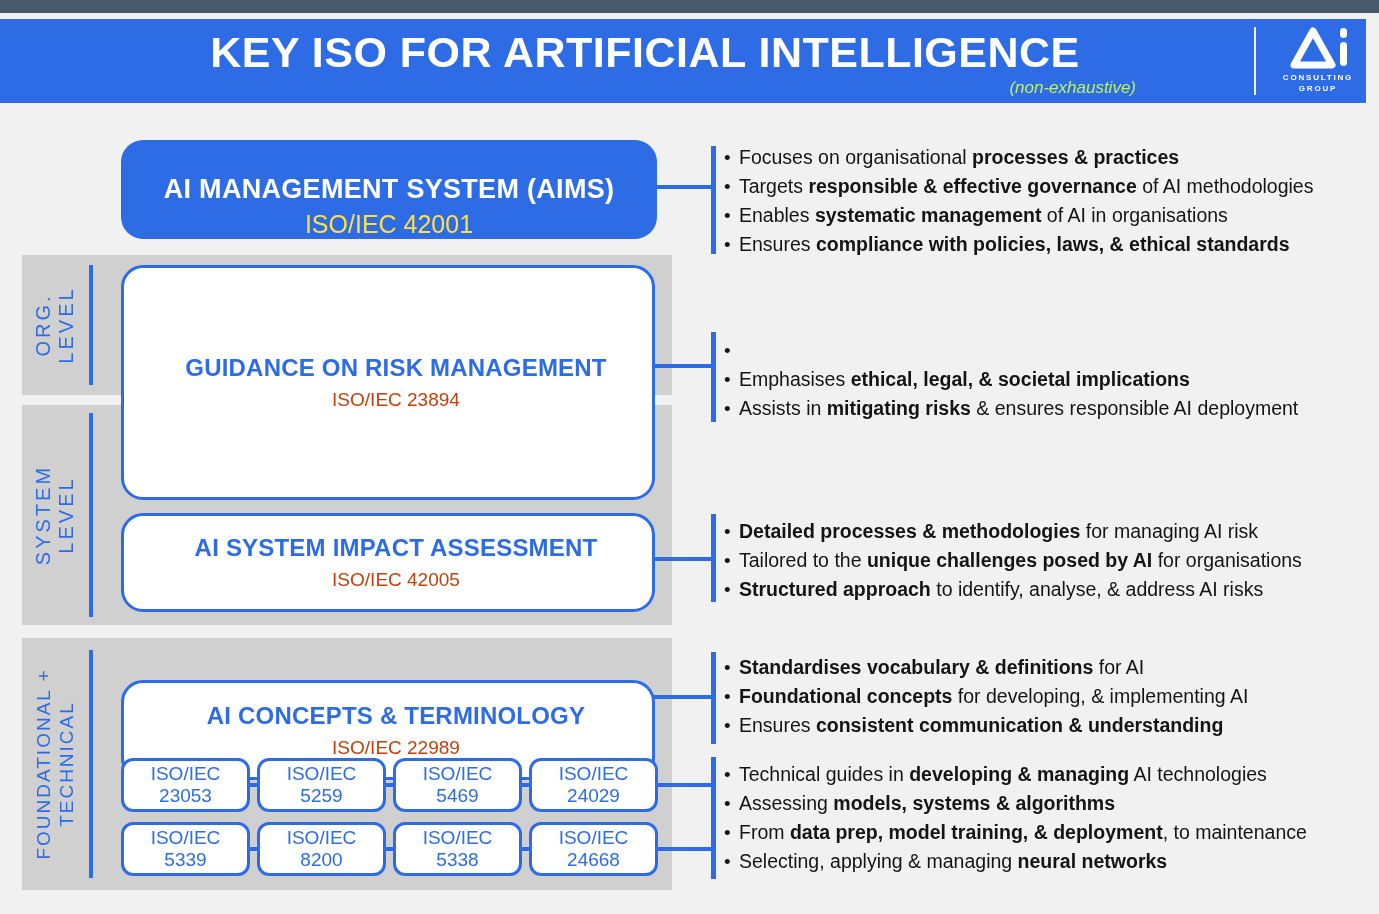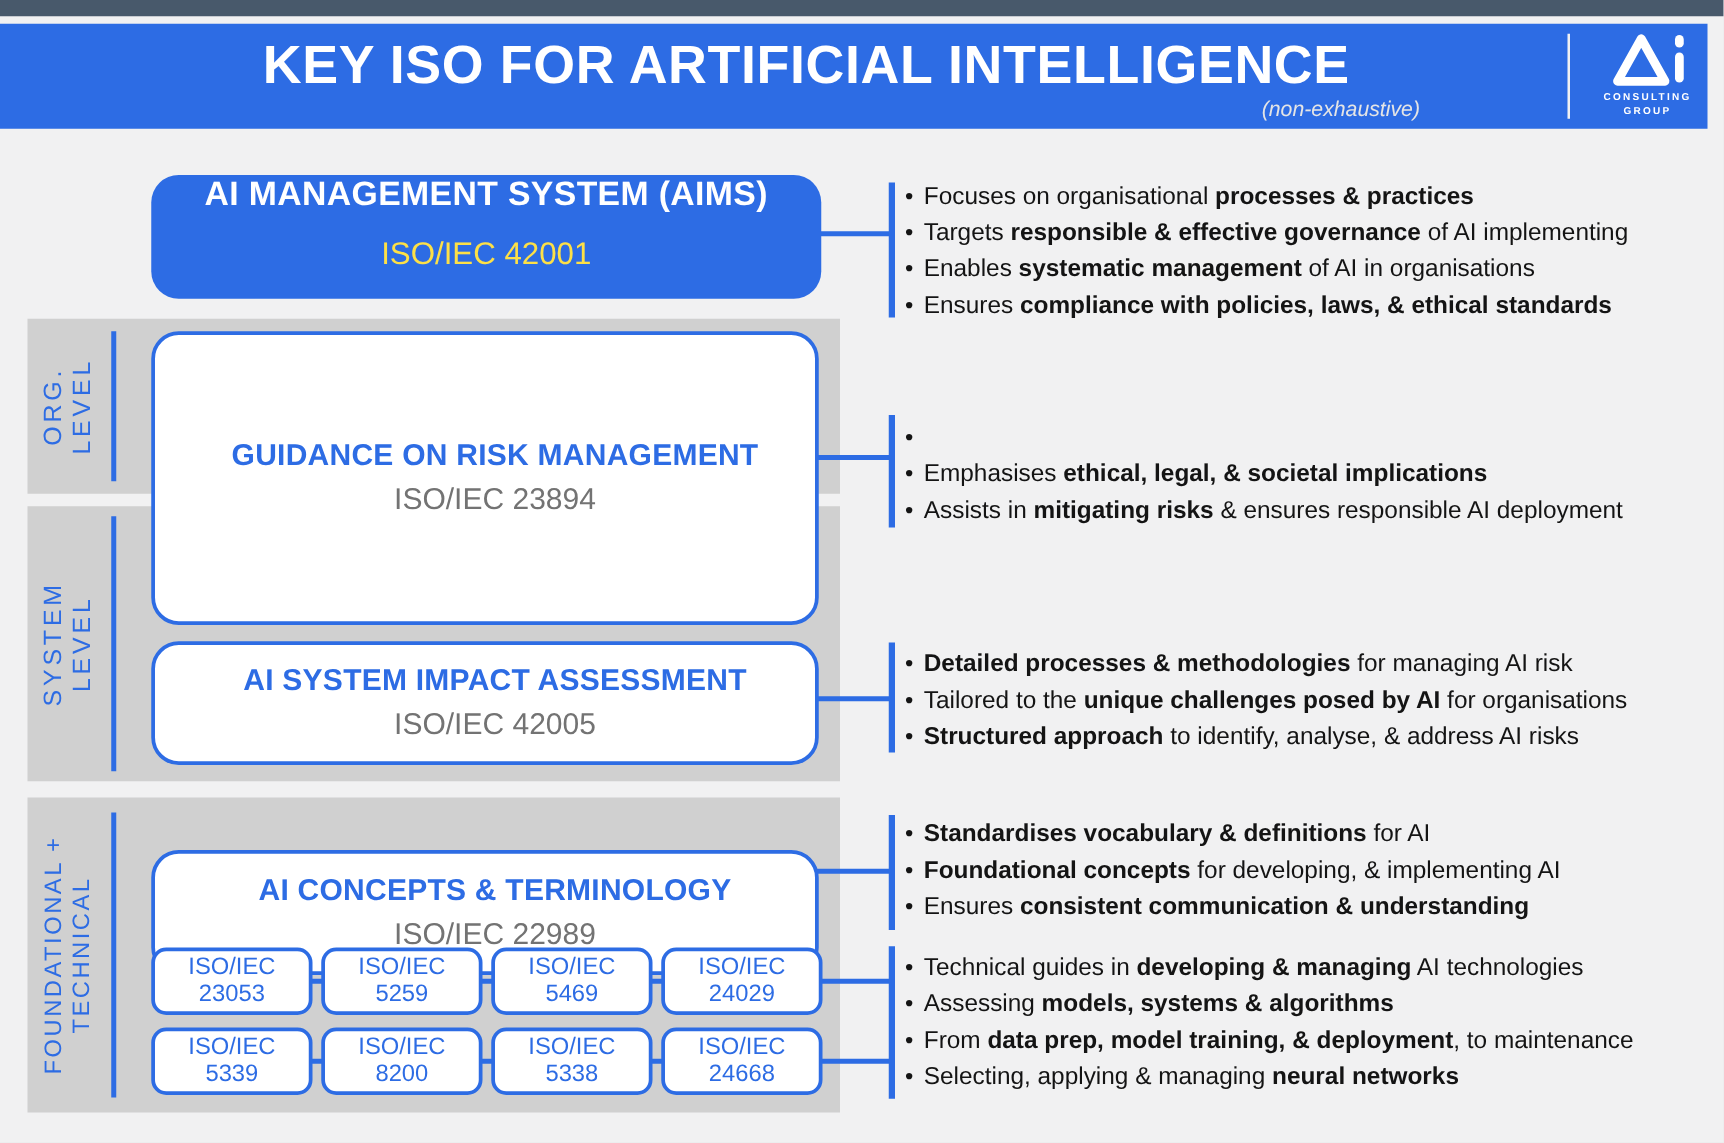--- a/index.html
+++ b/index.html
@@ -10,21 +10,21 @@
     font-family:"Liberation Sans", sans-serif;
   }
   
   .topbar { position:absolute; left:0; top:0; width:1379px; height:13px; background:#48596b; }
   .header { position:absolute; left:0; top:19px; width:1366px; height:84px; background:#2d6ce4; }
   .header-title {
     position:absolute; left:150px; top:9px; width:990px; text-align:center;
     color:#ffffff; font-size:43px; font-weight:700; letter-spacing:.5px; white-space:nowrap;
   }
   .header-subtitle {
-    position:absolute; right:230px; top:59px; color:#e5e5e5; font-size:17px; font-style:italic;
+    position:absolute; right:230px; top:59px; color:#bef264; font-size:17px; font-style:italic;
   }
   .header-sep { position:absolute; left:1254px; top:8px; width:2px; height:68px; background:#f1f1f2; }
   .logo { position:absolute; left:1272px; top:5px; width:92px; height:76px; text-align:center; }
   .logo svg { display:block; margin:0 auto; }
   .logo-caption { color:#ffffff; font-size:8px; font-weight:700; letter-spacing:1.8px; line-height:11px; margin-top:2px; }
   
   .band { position:absolute; background:#d0d0d0; width:650px; left:22px; }
   .band-org { top:255px; height:140px; }
   .band-system { top:405px; height:220px; }
   .band-found { top:638px; height:252px; }
@@ -38,34 +38,34 @@
   }
   .band-found .band-label-inner { font-size:19px; letter-spacing:2px; }
   .band-vline { position:absolute; left:67px; width:4px; background:#2d6ce4; }
   .band-org  .band-vline { top:10px; height:120px; }
   .band-system .band-vline { top:8px; height:204px; }
   .band-found .band-vline { top:12px; height:228px; }
   
   .bluebox {
     position:absolute; left:121px; top:140px; width:536px; height:99px;
     background:#2d6ce4; border-radius:22px; z-index:2;
-    display:flex; flex-direction:column; align-items:center; justify-content:flex-start; gap:18px;
+    display:flex; flex-direction:column; align-items:center; justify-content:flex-end; gap:5px;
   }
   .bluebox .box-title { color:#ffffff; font-size:27px; font-weight:700; letter-spacing:.3px; }
   .bluebox .box-code  { color:#fde047; font-size:25px; font-weight:400; }
   .wbox {
     position:absolute; left:121px; width:534px; background:#ffffff;
     border:3px solid #2d6ce4; border-radius:22px; z-index:2;
     display:flex; flex-direction:column; align-items:center; justify-content:center; gap:7px;padding-left:16px;
   }
   .wbox-risk { top:265px; height:235px; }
   .wbox-impact { top:513px; height:99px; }
   .wbox-concepts { top:680px; height:100px; }
   .wbox .box-title { color:#2d6ce4; font-size:24px; font-weight:700; letter-spacing:.2px; }
-  .wbox .box-code  { color:#737373; font-size:24px; font-weight:400; }
+  .wbox .box-code  { color:#c2410c; font-size:19px; font-weight:400; }
   
   .srow { position:absolute; left:121px; display:flex; gap:7px; z-index:2; }
   .srow-1 { top:758px; } .srow-2 { top:822px; }
   .sbox {
     width:129px; height:54px; background:#ffffff; border:3px solid #2d6ce4; border-radius:12px;
     display:flex; flex-direction:column; align-items:center; justify-content:center;
     color:#2d6ce4; font-size:19px; line-height:22px;
   }
   
   .hline { position:absolute; height:4px; background:#2d6ce4; z-index:1; }
@@ -199,21 +199,21 @@
       </div>
     </div>
 
   <div class="bullets" style="top:143px;">
       <div class="bullet">
         <span class="dot">•</span>
         <span><span>Focuses on organisational </span><b>processes &amp; practices</b></span>
       </div>
       <div class="bullet">
         <span class="dot">•</span>
-        <span><span>Targets </span><b>responsible &amp; effective governance</b><span> of AI implementing</span></span>
+        <span><span>Targets </span><b>responsible &amp; effective governance</b><span> of AI methodologies</span></span>
       </div>
       <div class="bullet">
         <span class="dot">•</span>
         <span><span>Enables </span><b>systematic management</b><span> of AI in organisations</span></span>
       </div>
       <div class="bullet">
         <span class="dot">•</span>
         <span><span>Ensures </span><b>compliance with policies, laws, &amp; ethical standards</b></span>
       </div>
     </div>

